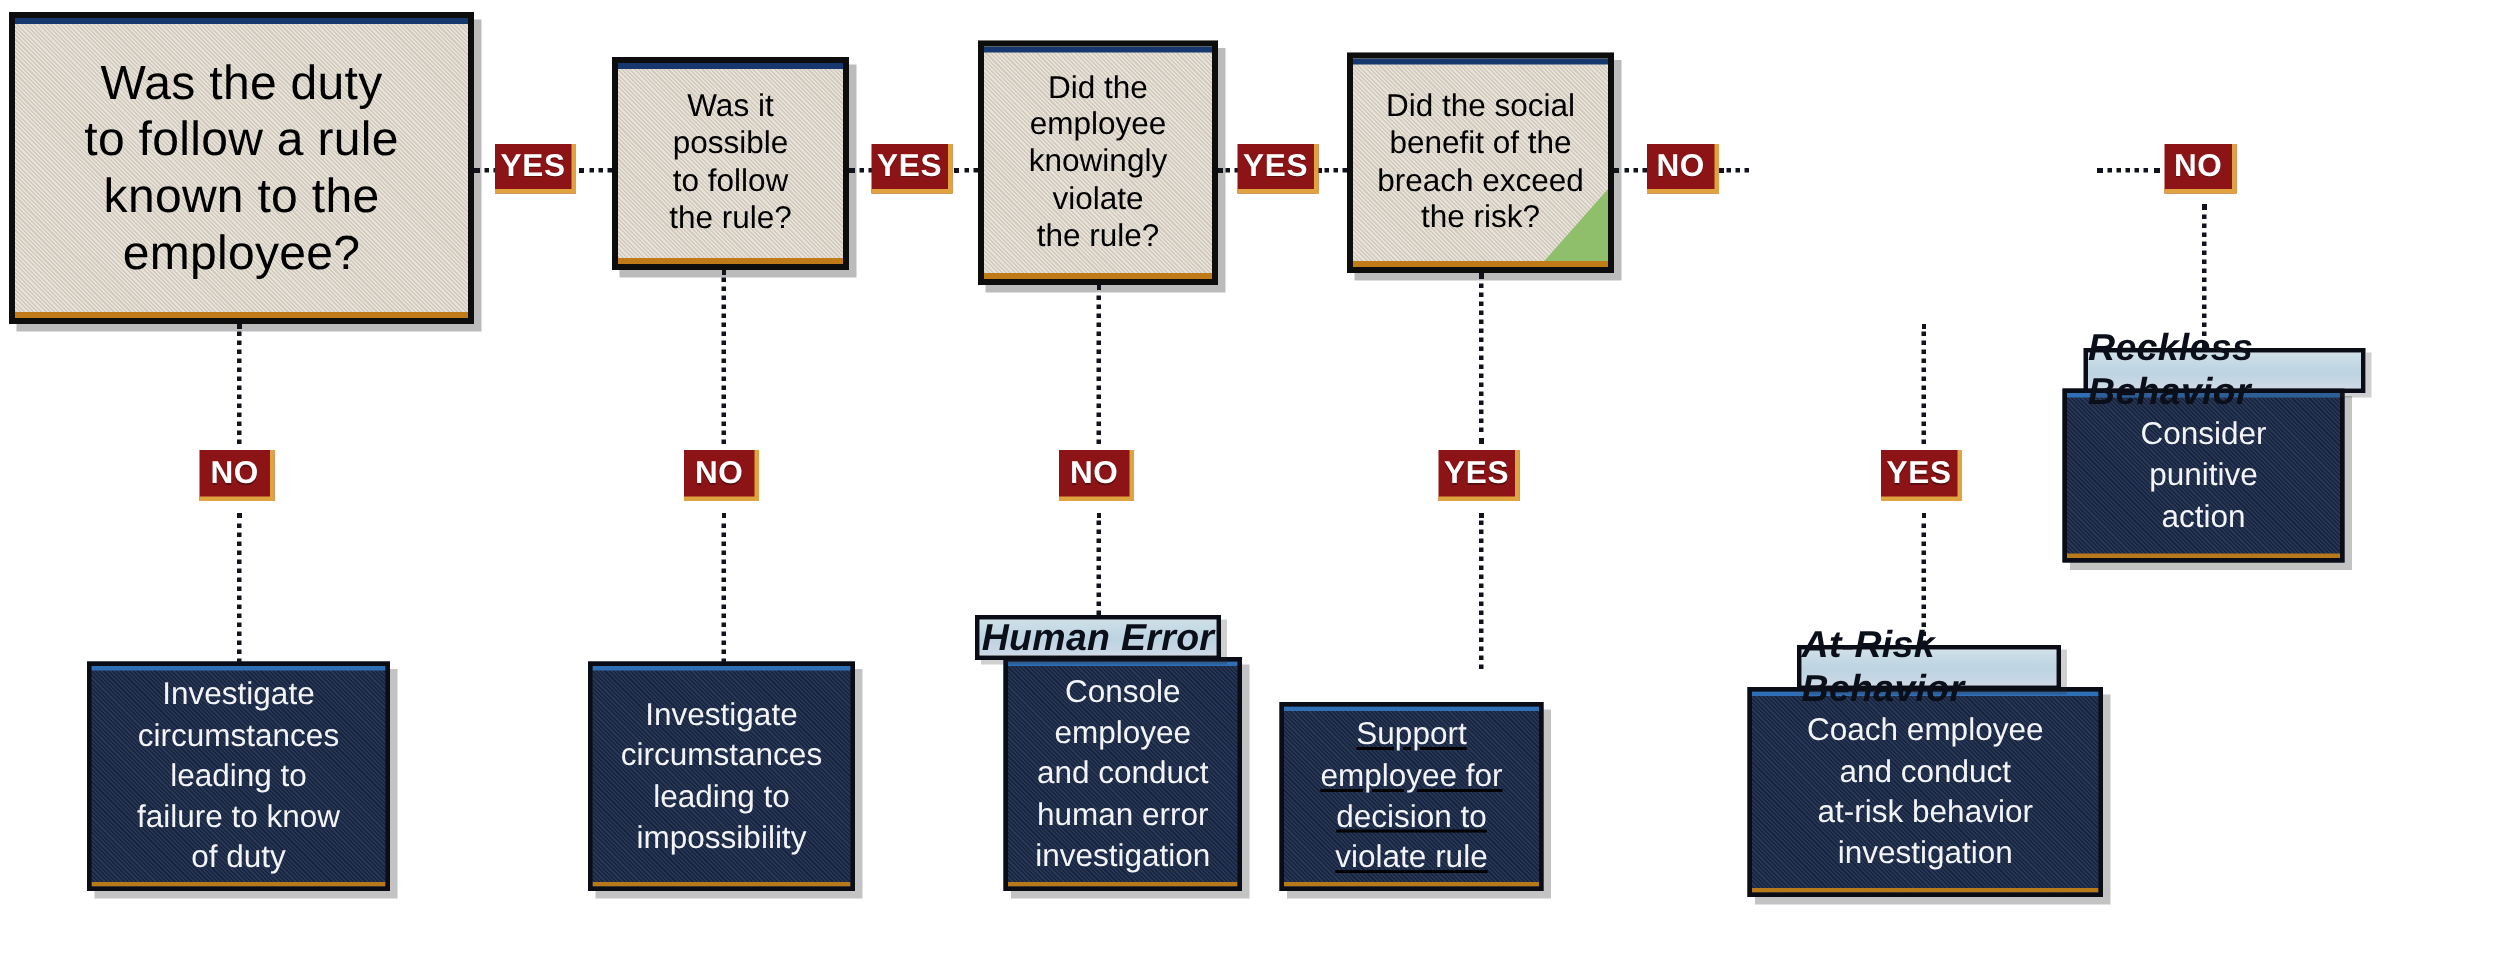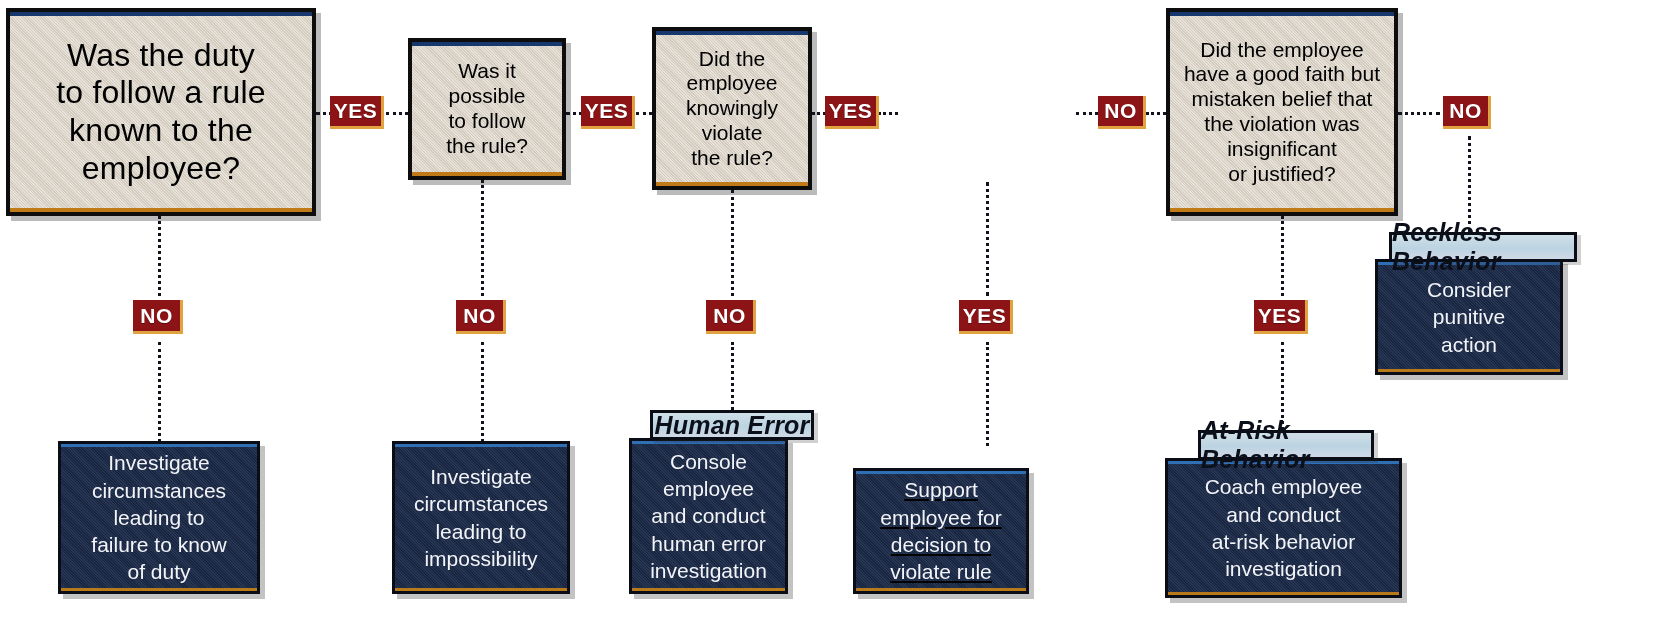--- a/index.html
+++ b/index.html
@@ -151,31 +151,32 @@
   <div class="qbox small" style="left:652px;top:27px;width:160px;height:163px;">
     <div class="topedge"></div>
     <div class="botedge"></div>
     <div class="qtext">Did the
 employee
 knowingly
 violate
 the rule?</div>
   </div>
 
-
-  <div class="qbox small" style="left:1166px;top:8px;width:232px;height:208px;">
-    <div class="topedge"></div>
-    <div class="botedge"></div>
-    <div class="qtext">Did the employee
-have a good faith but
-mistaken belief that
-the violation was
-insignificant
-or justified?</div>
-  </div>
+  <div class="qbox small" style="left:898px;top:35px;width:178px;height:147px;">
+    <div class="topedge"></div>
+    <div class="botedge"></div>
+    <svg class="greencorner" viewBox="0 0 46 52" preserveAspectRatio="none">
+      <polygon points="46,0 46,52 0,52" fill="#8fbf6a"></polygon>
+    </svg>
+    <div class="qtext">Did the social
+benefit of the
+breach exceed
+the risk?</div>
+  </div>
+
 
   <div class="badge" style="left:330px;top:96px;width:54px;height:33px;">YES</div>
   <div class="badge" style="left:581px;top:96px;width:54px;height:33px;">YES</div>
   <div class="badge" style="left:825px;top:96px;width:54px;height:33px;">YES</div>
   <div class="badge" style="left:1098px;top:96px;width:48px;height:33px;">NO</div>
   <div class="badge" style="left:1443px;top:96px;width:48px;height:33px;">NO</div>
 
   <div class="badge" style="left:133px;top:300px;width:50px;height:34px;">NO</div>
   <div class="badge" style="left:456px;top:300px;width:50px;height:34px;">NO</div>
   <div class="badge" style="left:706px;top:300px;width:50px;height:34px;">NO</div>
@@ -206,21 +207,21 @@
 
   <div class="obox" style="left:392px;top:441px;width:178px;height:153px;">
     <div class="otopedge"></div>
     <div class="obotedge"></div>
     <div class="otext">Investigate
 circumstances
 leading to
 impossibility</div>
   </div>
 
-  <div class="obox" style="left:629px;top:438px;width:159px;height:156px;">
+  <div class="obox" style="left:669px;top:438px;width:159px;height:156px;">
     <div class="otopedge"></div>
     <div class="obotedge"></div>
     <div class="otext">Console
 employee
 and conduct
 human error
 investigation</div>
   </div>
 
   <div class="obox" style="left:853px;top:468px;width:176px;height:126px;text-decoration:underline;">

